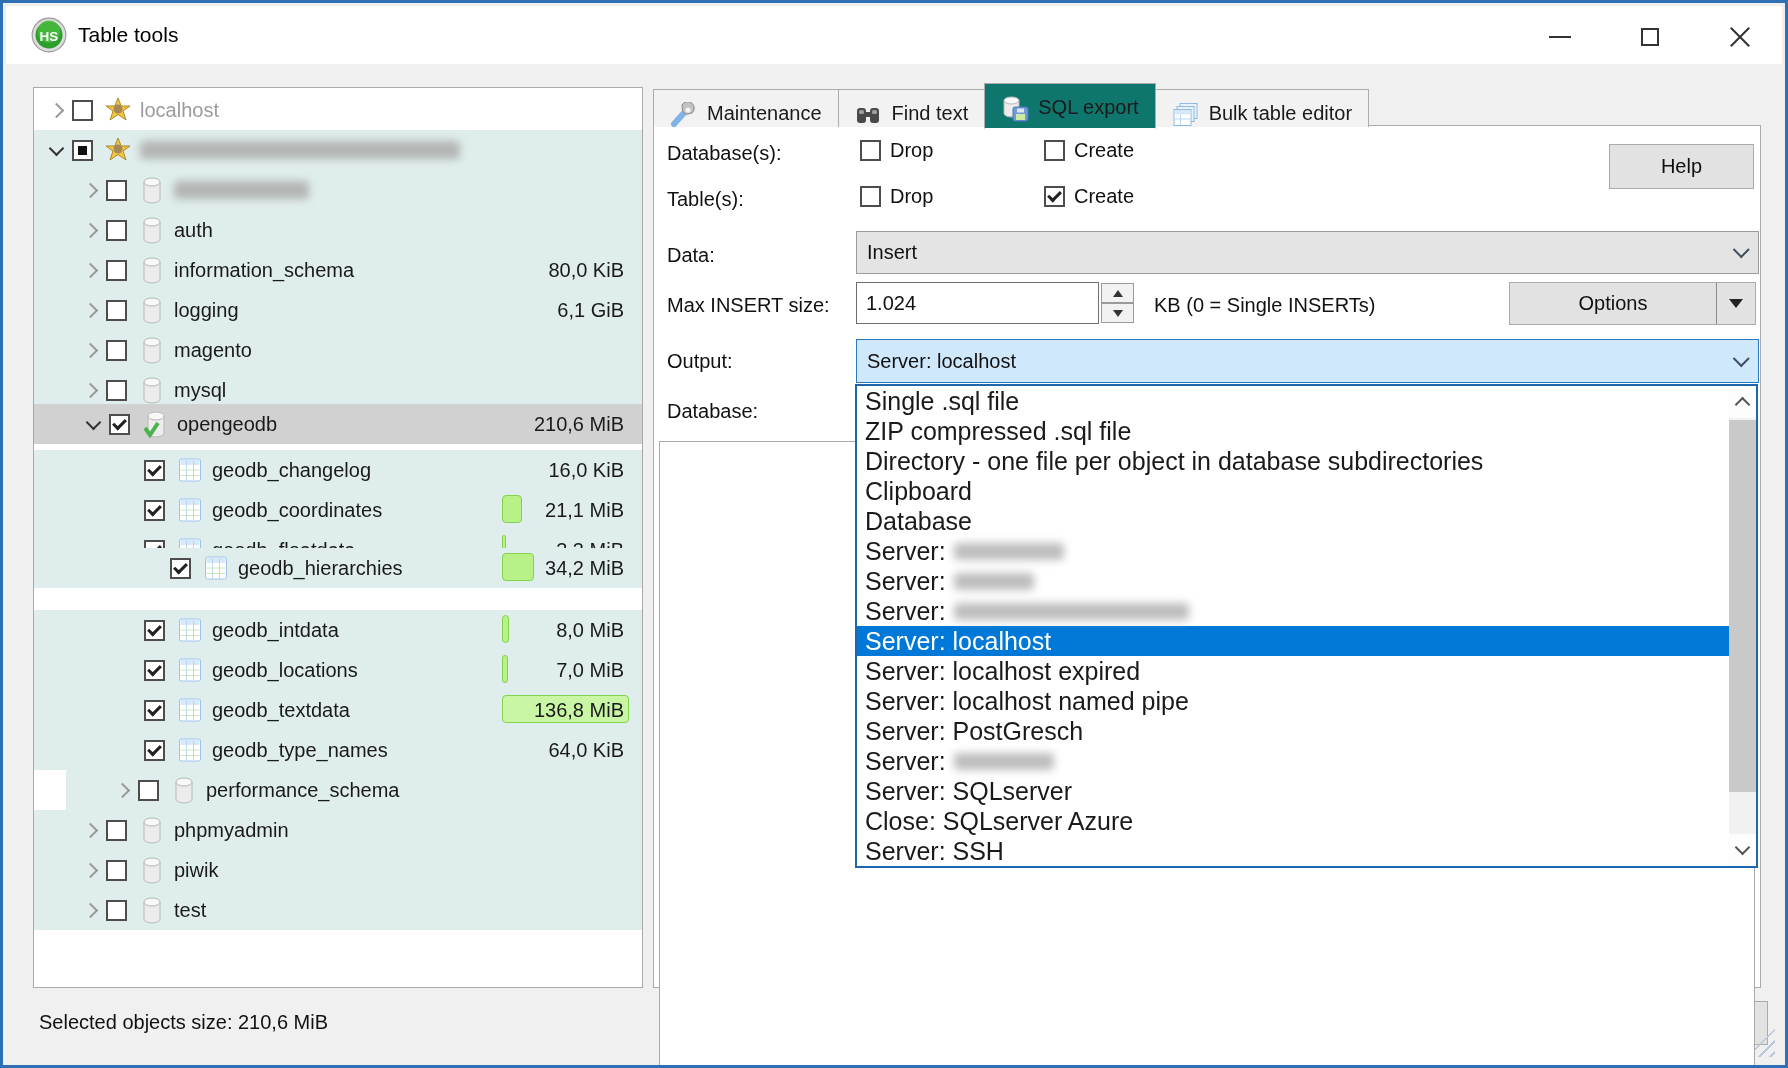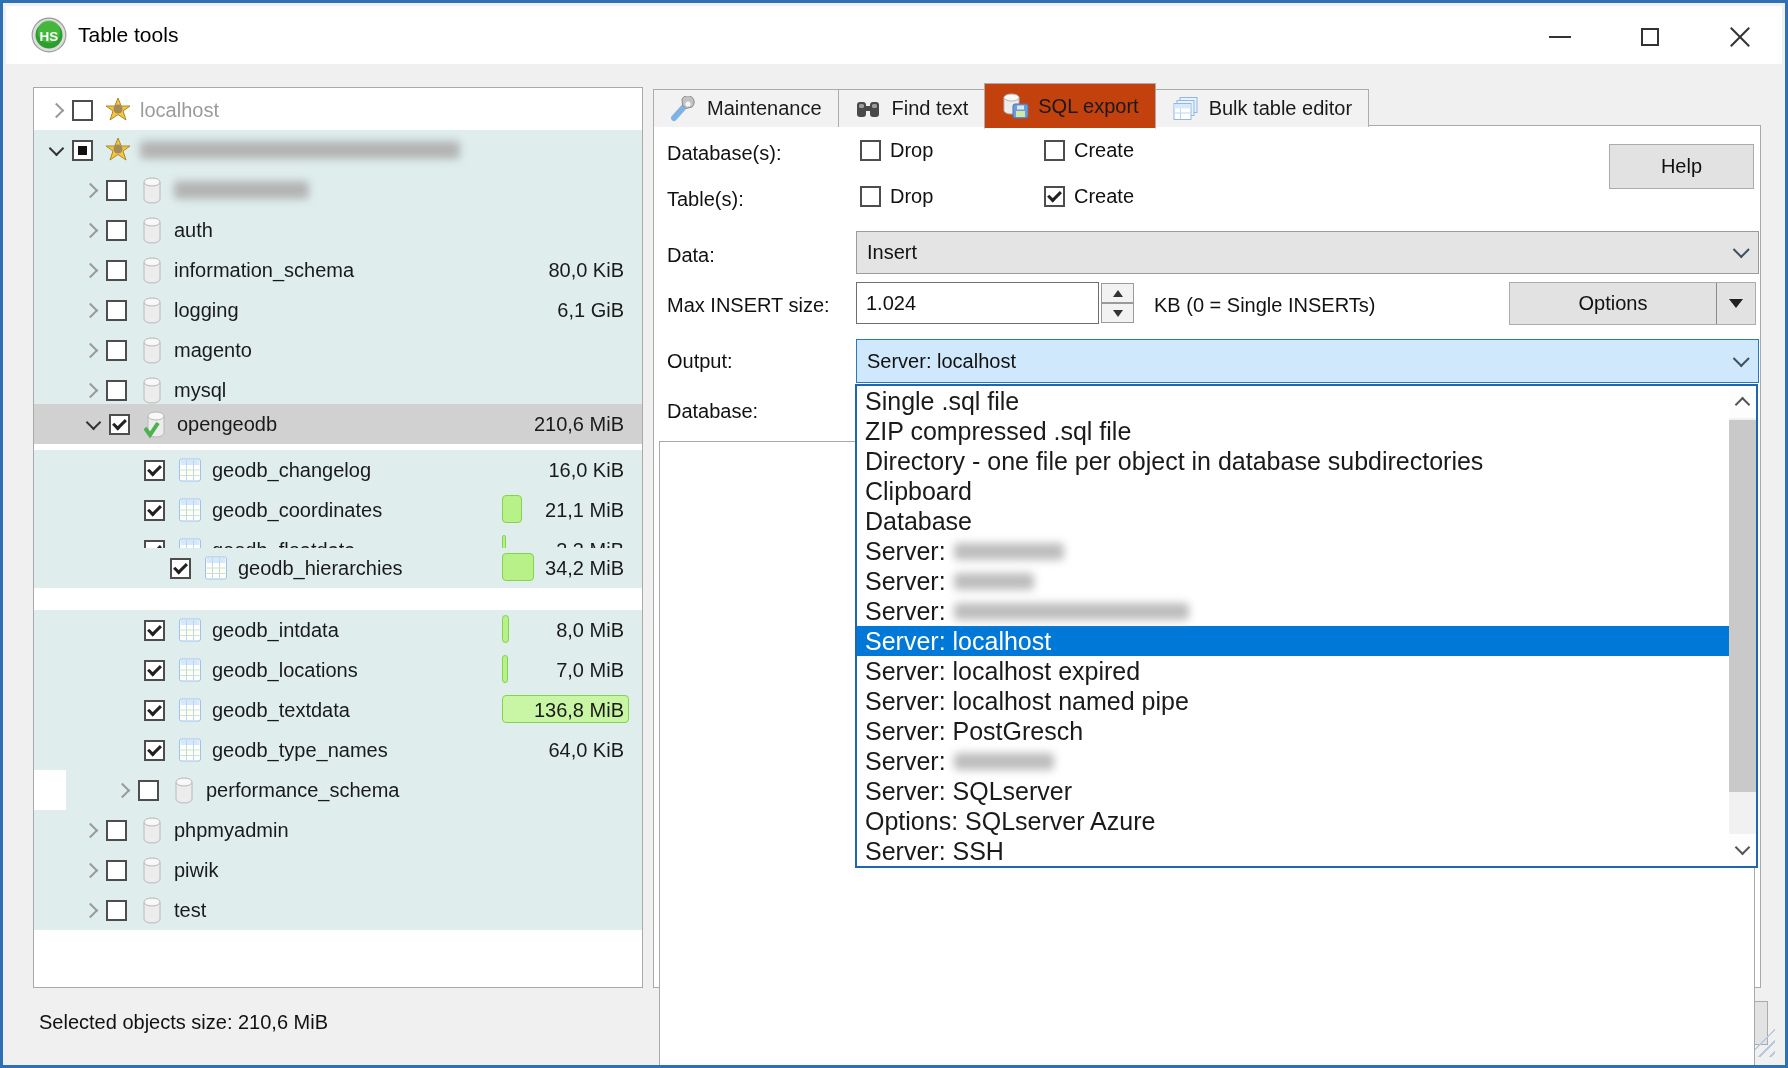--- a/index.html
+++ b/index.html
@@ -30,22 +30,22 @@
   .tree-icon{width:28px;height:28px;margin-right:8px;flex:none;display:flex;align-items:center;justify-content:center;}
   .tree-label{font-size:20px;color:#1a1a1a;white-space:nowrap;}
   .tree-label.grayed{color:#9b9b9b;}
   .blur-chip{display:inline-block;height:18px;border-radius:4px;background:#b3b3b3;filter:blur(4px);}
   .size-cell{position:absolute;right:13px;top:0;width:127px;height:40px;}
   .size-bar{position:absolute;left:0;top:5px;height:28px;background:#b8f188;border:1px solid #84d34c;border-radius:4px;box-sizing:border-box;}
   .size-text{position:absolute;right:5px;top:0;line-height:40px;font-size:20px;color:#1a1a1a;white-space:nowrap;}
 
   
   .tab-bar{position:absolute;left:650px;top:80px;height:44px;display:flex;align-items:flex-end;z-index:3;}
-  .tab{display:flex;align-items:center;gap:9px;padding:0 16px;height:38px;background:#f2f2f2;border:1px solid #acacac;border-bottom:none;box-sizing:border-box;font-size:20px;color:#1a1a1a;margin-right:-1px;}
-  .tab.active{height:46px;background:#c2410c;position:relative;z-index:4;border-bottom:1px solid #fff;margin-bottom:-2px;margin-top:32px;}
+  .tab{display:flex;gap:9px;padding:12px 16px;height:38px;background:#f2f2f2;border:1px solid #acacac;border-bottom:none;box-sizing:border-box;font-size:20px;color:#1a1a1a;margin-right:-1px;}
+  .tab.active{height:46px;background:#0f766e;position:relative;z-index:4;border-bottom:1px solid #fff;margin-bottom:-2px;margin-top:32px;}
   .tab-icon{width:28px;height:26px;display:flex;align-items:center;}
 
   
   .right-panel{position:absolute;left:650px;top:122px;width:1108px;height:863px;background:#fff;border:1px solid #a9a9a9;box-sizing:border-box;z-index:1;}
   .flabel{position:absolute;left:13px;font-size:20px;color:#111;white-space:nowrap;}
   .cbrow{position:absolute;display:flex;align-items:center;font-size:20px;color:#111;}
   .cbrow .cb{margin-right:9px;}
   .btn{position:absolute;background:#e2e2e2;border:1px solid #ababab;box-sizing:border-box;display:flex;align-items:center;justify-content:center;font-size:20px;color:#111;}
   .combo{position:absolute;box-sizing:border-box;display:flex;align-items:center;font-size:20px;color:#111;}
   .combo .val{padding-left:10px;flex:1;white-space:nowrap;}
@@ -590,21 +590,21 @@
         <span>Server: PostGresch</span>
       </div>
       <div class="dd-item">
         <span>Server:</span>
         <span class="blur-chip" style="width: 100px;"></span>
       </div>
       <div class="dd-item">
         <span>Server: SQLserver</span>
       </div>
       <div class="dd-item">
-        <span>Options: SQLserver Azure</span>
+        <span>Close: SQLserver Azure</span>
       </div>
       <div class="dd-item">
         <span>Server: SSH</span>
       </div>
       <div class="dd-scroll">
       <span class="dd-arrow up">
           <i></i>
         </span>
       <span class="dd-thumb"></span>
       <span class="dd-arrow down">

